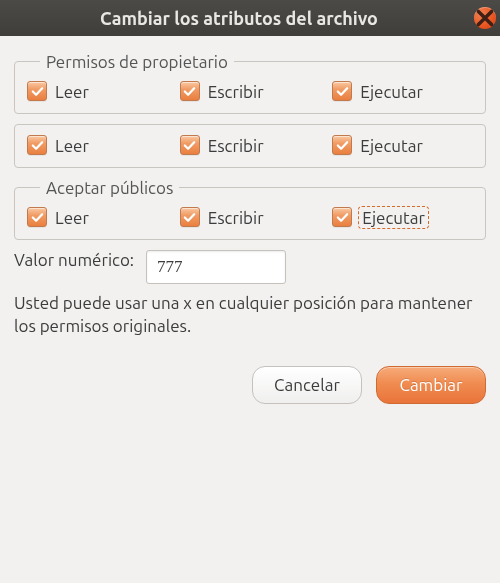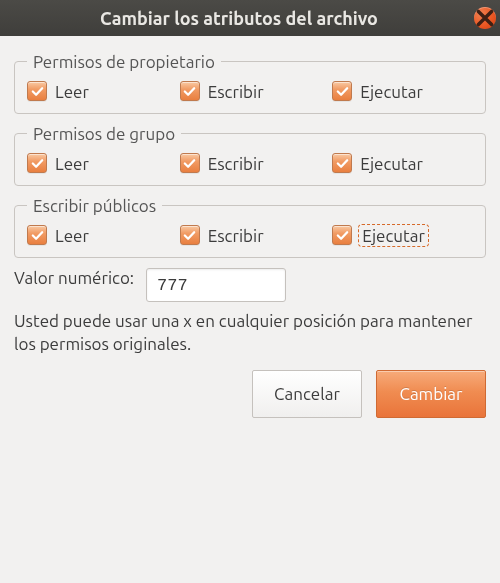--- a/index.html
+++ b/index.html
@@ -54,20 +54,21 @@
   fieldset.group {
     border: 1px solid #c9c5c1;
     border-radius: 4px;
     margin: 6px 0 10px 0;
     padding: 10px 12px 12px 12px;
   }
   fieldset.group legend {
     padding: 0 6px;
     color: #555;
     font-size: 17px;
+    margin-left: 13px;
   }
   .perm-row {
     display: flex;
     gap: 12px;
     align-items: center;
     text-align: center;
   }
   .perm-item {
     display: flex;
     align-items: center;
@@ -108,36 +109,36 @@
   }
   .numeric-input {
     width: 140px;
     height: 34px;
     border: 1px solid #c5c1bd;
     border-radius: 3px;
     background: #ffffff;
     font-size: 17px;
     padding: 4px 10px;
     color: #3c3c3c;
-    font-family: Liberation Mono, monospace;
+    font-family: Liberation Serif, serif;
     box-shadow: inset 0 1px 2px rgba(0,0,0,0.08);
   }
   .note {
     line-height: 1.35;
-    margin: 6px 0 14px 0;
+    margin: 6px 0 28px 0;
   }
   .buttons {
     display: flex;
     justify-content: flex-end;
     gap: 14px;
   }
   .btn {
     min-width: 110px;
-    height: 48px;
-    border-radius: 2px;
+    height: 38px;
+    border-radius: 13px;
     font-size: 17px;
     font-family: inherit;
     cursor: pointer;
     padding: 0 18px;
     display: flex;
     align-items: center;
     justify-content: center;
   }
   .btn-default {
     background: linear-gradient(to bottom, #ffffff, #f0efee);
@@ -192,21 +193,20 @@
             <svg viewBox="0 0 16 16">
               <path d="M3 8 L6.5 11.5 L13 4.5" fill="none" stroke="#fff" stroke-width="2.4" stroke-linecap="round" stroke-linejoin="round"></path>
             </svg>
           </span>
         <span class="perm-label">Ejecutar</span>
       </label>
     </div>
   </fieldset>
 
   <fieldset class="group">
-    <legend>Permisos de grupo</legend>
     <div class="perm-row">
       <label class="perm-item">
         <span class="checkbox">
             <svg viewBox="0 0 16 16">
               <path d="M3 8 L6.5 11.5 L13 4.5" fill="none" stroke="#fff" stroke-width="2.4" stroke-linecap="round" stroke-linejoin="round"></path>
             </svg>
           </span>
         <span class="perm-label">Leer</span>
       </label>
       <label class="perm-item">
@@ -222,21 +222,21 @@
             <svg viewBox="0 0 16 16">
               <path d="M3 8 L6.5 11.5 L13 4.5" fill="none" stroke="#fff" stroke-width="2.4" stroke-linecap="round" stroke-linejoin="round"></path>
             </svg>
           </span>
         <span class="perm-label">Ejecutar</span>
       </label>
     </div>
   </fieldset>
 
   <fieldset class="group">
-    <legend>Escribir públicos</legend>
+    <legend>Aceptar públicos</legend>
     <div class="perm-row">
       <label class="perm-item">
         <span class="checkbox">
             <svg viewBox="0 0 16 16">
               <path d="M3 8 L6.5 11.5 L13 4.5" fill="none" stroke="#fff" stroke-width="2.4" stroke-linecap="round" stroke-linejoin="round"></path>
             </svg>
           </span>
         <span class="perm-label">Leer</span>
       </label>
       <label class="perm-item">

